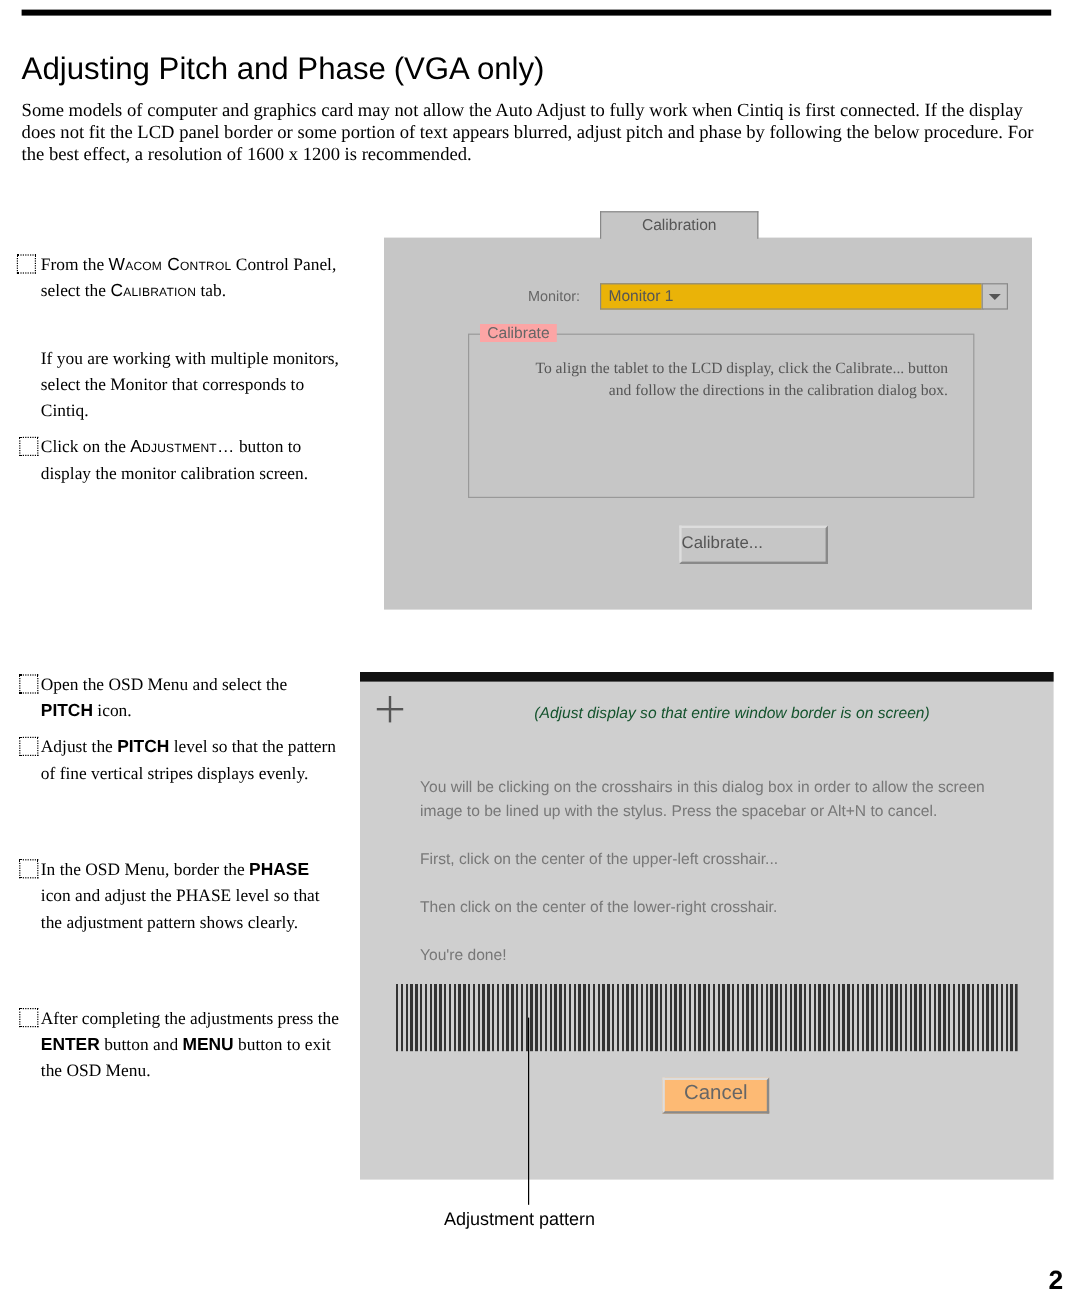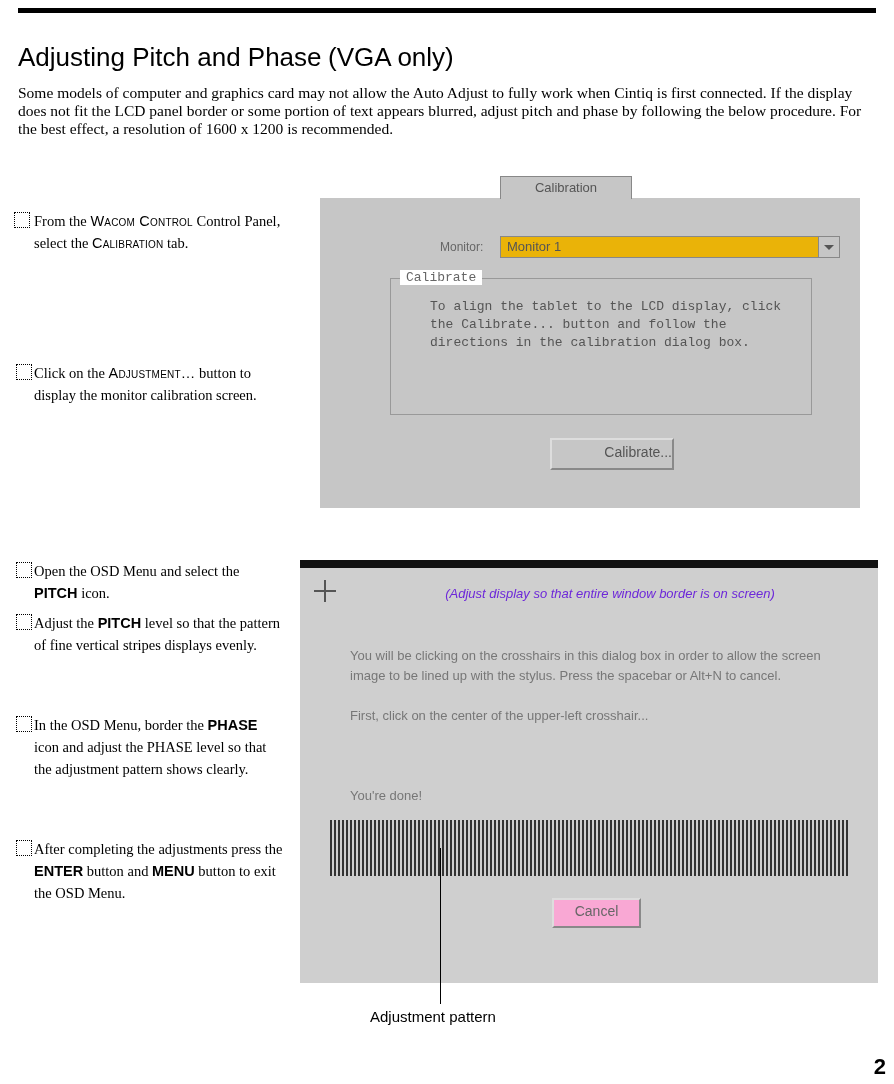--- a/index.html
+++ b/index.html
@@ -17,33 +17,33 @@
   .step-icon.s1{left:14px}
   .bold-sans{font-family:Helvetica,Arial,sans-serif;font-weight:700}
 
   .dlg1{position:absolute;left:320px;top:198px;width:540px;height:310px;background:#c6c6c6}
   .dlg1 .tab{position:absolute;left:180px;top:-22px;width:130px;height:22px;background:#c6c6c6;border:1px solid #888;border-bottom:none;text-align:center;font-family:Arial,sans-serif;font-size:13px;line-height:22px;color:#555}
   .dlg1 .monitor-label{position:absolute;left:120px;top:42px;font-family:Arial,sans-serif;font-size:12px;color:#666}
   .dlg1 .monitor-input{position:absolute;left:180px;top:38px;width:320px;height:22px;border:1px solid #888;background:#eab308;font-family:Arial,sans-serif;font-size:13px;padding:2px 6px;box-sizing:border-box;color:#555}
   .dlg1 .monitor-arrow{position:absolute;left:498px;top:38px;width:22px;height:22px;background:#c6c6c6;border:1px solid #888;box-sizing:border-box}
   .dlg1 .monitor-arrow:after{content:"";position:absolute;left:5px;top:8px;border:5px solid transparent;border-top-color:#555}
   .dlg1 .groupbox{position:absolute;left:70px;top:80px;width:420px;height:135px;border:1px solid #999}
-  .dlg1 .group-label{position:absolute;left:80px;top:72px;background:#ffffff;padding:0 6px;font-family:Liberation Mono, monospace;font-size:13px;color:#666}
-  .dlg1 .group-text{position:absolute;left:110px;top:100px;width:360px;text-align:left;font-family:Liberation Mono, monospace;font-size:13px;line-height:18px;color:#555}
-  .dlg1 .button{position:absolute;left:230px;top:240px;width:120px;height:28px;background:#c6c6c6;border:2px outset #ddd;font-family:Arial,sans-serif;font-size:14px;color:#555;text-align:right;line-height:24px}
+  .dlg1 .group-label{position:absolute;left:80px;top:72px;background:#fca5a5;padding:0 6px;font-family:Liberation Sans, sans-serif;font-size:13px;color:#666}
+  .dlg1 .group-text{position:absolute;left:110px;top:100px;width:360px;text-align:right;font-family:Liberation Serif, serif;font-size:13px;line-height:18px;color:#555}
+  .dlg1 .button{position:absolute;left:246px;top:240px;width:120px;height:28px;background:#c6c6c6;border:2px outset #ddd;font-family:Arial,sans-serif;font-size:14px;color:#555;text-align:left;line-height:24px}
 
   .dlg2{position:absolute;left:300px;top:560px;width:578px;height:415px;background:#cfcfcf;border-top:8px solid #111}
   .dlg2 .cross{position:absolute;left:14px;top:12px}
   .dlg2 .cross:before{content:"";position:absolute;left:10px;top:0;width:2px;height:22px;background:#555}
   .dlg2 .cross:after{content:"";position:absolute;left:0;top:10px;width:22px;height:2px;background:#555}
-  .dlg2 .hint{position:absolute;left:60px;top:18px;width:500px;text-align:center;font-family:Arial,sans-serif;font-style:italic;font-size:13px;color:#6d28d9}
+  .dlg2 .hint{position:absolute;left:60px;top:18px;width:500px;text-align:center;font-family:Arial,sans-serif;font-style:italic;font-size:13px;color:#14532d}
   .dlg2 .body-text{position:absolute;left:50px;top:78px;width:490px;text-align:left;font-family:Arial,sans-serif;font-size:13px;line-height:20px;color:#777}
   .dlg2 .stripes{position:absolute;left:30px;top:252px;width:518px;height:56px;
     background:repeating-linear-gradient(90deg,#333 0,#333 2px,#cfcfcf 2px,#cfcfcf 4px)}
-  .dlg2 .button{position:absolute;left:252px;top:330px;width:85px;height:26px;background:#f9a8d4;border:2px outset #ddd;font-family:Arial,sans-serif;font-size:14px;color:#666;text-align:center;line-height:22px}
+  .dlg2 .button{position:absolute;left:252px;top:330px;width:85px;height:26px;background:#fdba74;border:2px outset #ddd;font-family:Arial,sans-serif;font-size:17px;color:#666;text-align:center;line-height:22px}
 
   .callout-line{position:absolute;left:440px;top:848px;width:1px;height:156px;background:#000}
   .callout-label{position:absolute;left:370px;top:1008px;font-family:Helvetica,Arial,sans-serif;font-size:15px}
 
   .page-number{position:absolute;right:8px;bottom:4px;font-family:Helvetica,Arial,sans-serif;font-weight:700;font-size:22px}
 </style>
 </head>
 <body>
 
 <div class="page">
@@ -53,20 +53,21 @@
     <span class="sans">Adjusting Pitch and Phase</span>
     <span class="sans title-suffix">(VGA only)</span>
   </div>
 
   <div class="intro">Some models of computer and graphics card may not allow the Auto Adjust to fully work when Cintiq is first connected. If the display does not fit the LCD panel border or some portion of text appears blurred, adjust pitch and phase by following the below procedure.  For the best effect, a resolution of 1600 x 1200 is recommended.</div>
 
   <div class="step-icon s1" style="top:212px"></div>
   <div class="step-col" style="top:210px">
     <span>From the </span><span class="smc">Wacom Control</span><span> Control Panel, select the </span><span class="smc">Calibration</span><span> tab.</span>
   </div>
+  <div class="step-col" style="top:288px">If you are working with multiple monitors, select the Monitor that corresponds to Cintiq.</div>
 
   <div class="step-icon" style="top:364px"></div>
   <div class="step-col" style="top:362px">
     <span>Click on the </span><span class="smc">Adjustment…</span><span> button to display the monitor calibration screen.</span>
   </div>
 
   <div class="dlg1">
     <div class="tab">Calibration</div>
     <div class="monitor-label">Monitor:</div>
     <div class="monitor-input">Monitor 1</div>
@@ -96,21 +97,21 @@
   <div class="step-col" style="top:838px">
     <span>After completing the adjustments press the  </span><span class="bold-sans">ENTER</span><span> button and </span><span class="bold-sans">MENU</span><span>  button to exit the OSD Menu.</span>
   </div>
 
   <div class="dlg2">
     <div class="cross"></div>
     <div class="hint">(Adjust display so that entire window border is on screen)</div>
     <div class="body-text">
       <span>You will be clicking on the crosshairs in this dialog box in order to allow the screen image to be lined up with the stylus. Press the spacebar or Alt+N to cancel.</span><br><br>
       <span>First, click on the center of the upper-left crosshair...</span><br><br>
-      <br><br>
+      <span>Then click on the center of the lower-right crosshair.</span><br><br>
       <span>You're done!</span>
     </div>
     <div class="stripes"></div>
     <div class="button">Cancel</div>
   </div>
 
   <div class="callout-line"></div>
   <div class="callout-label">Adjustment pattern</div>
 
   <div class="page-number">2</div>

